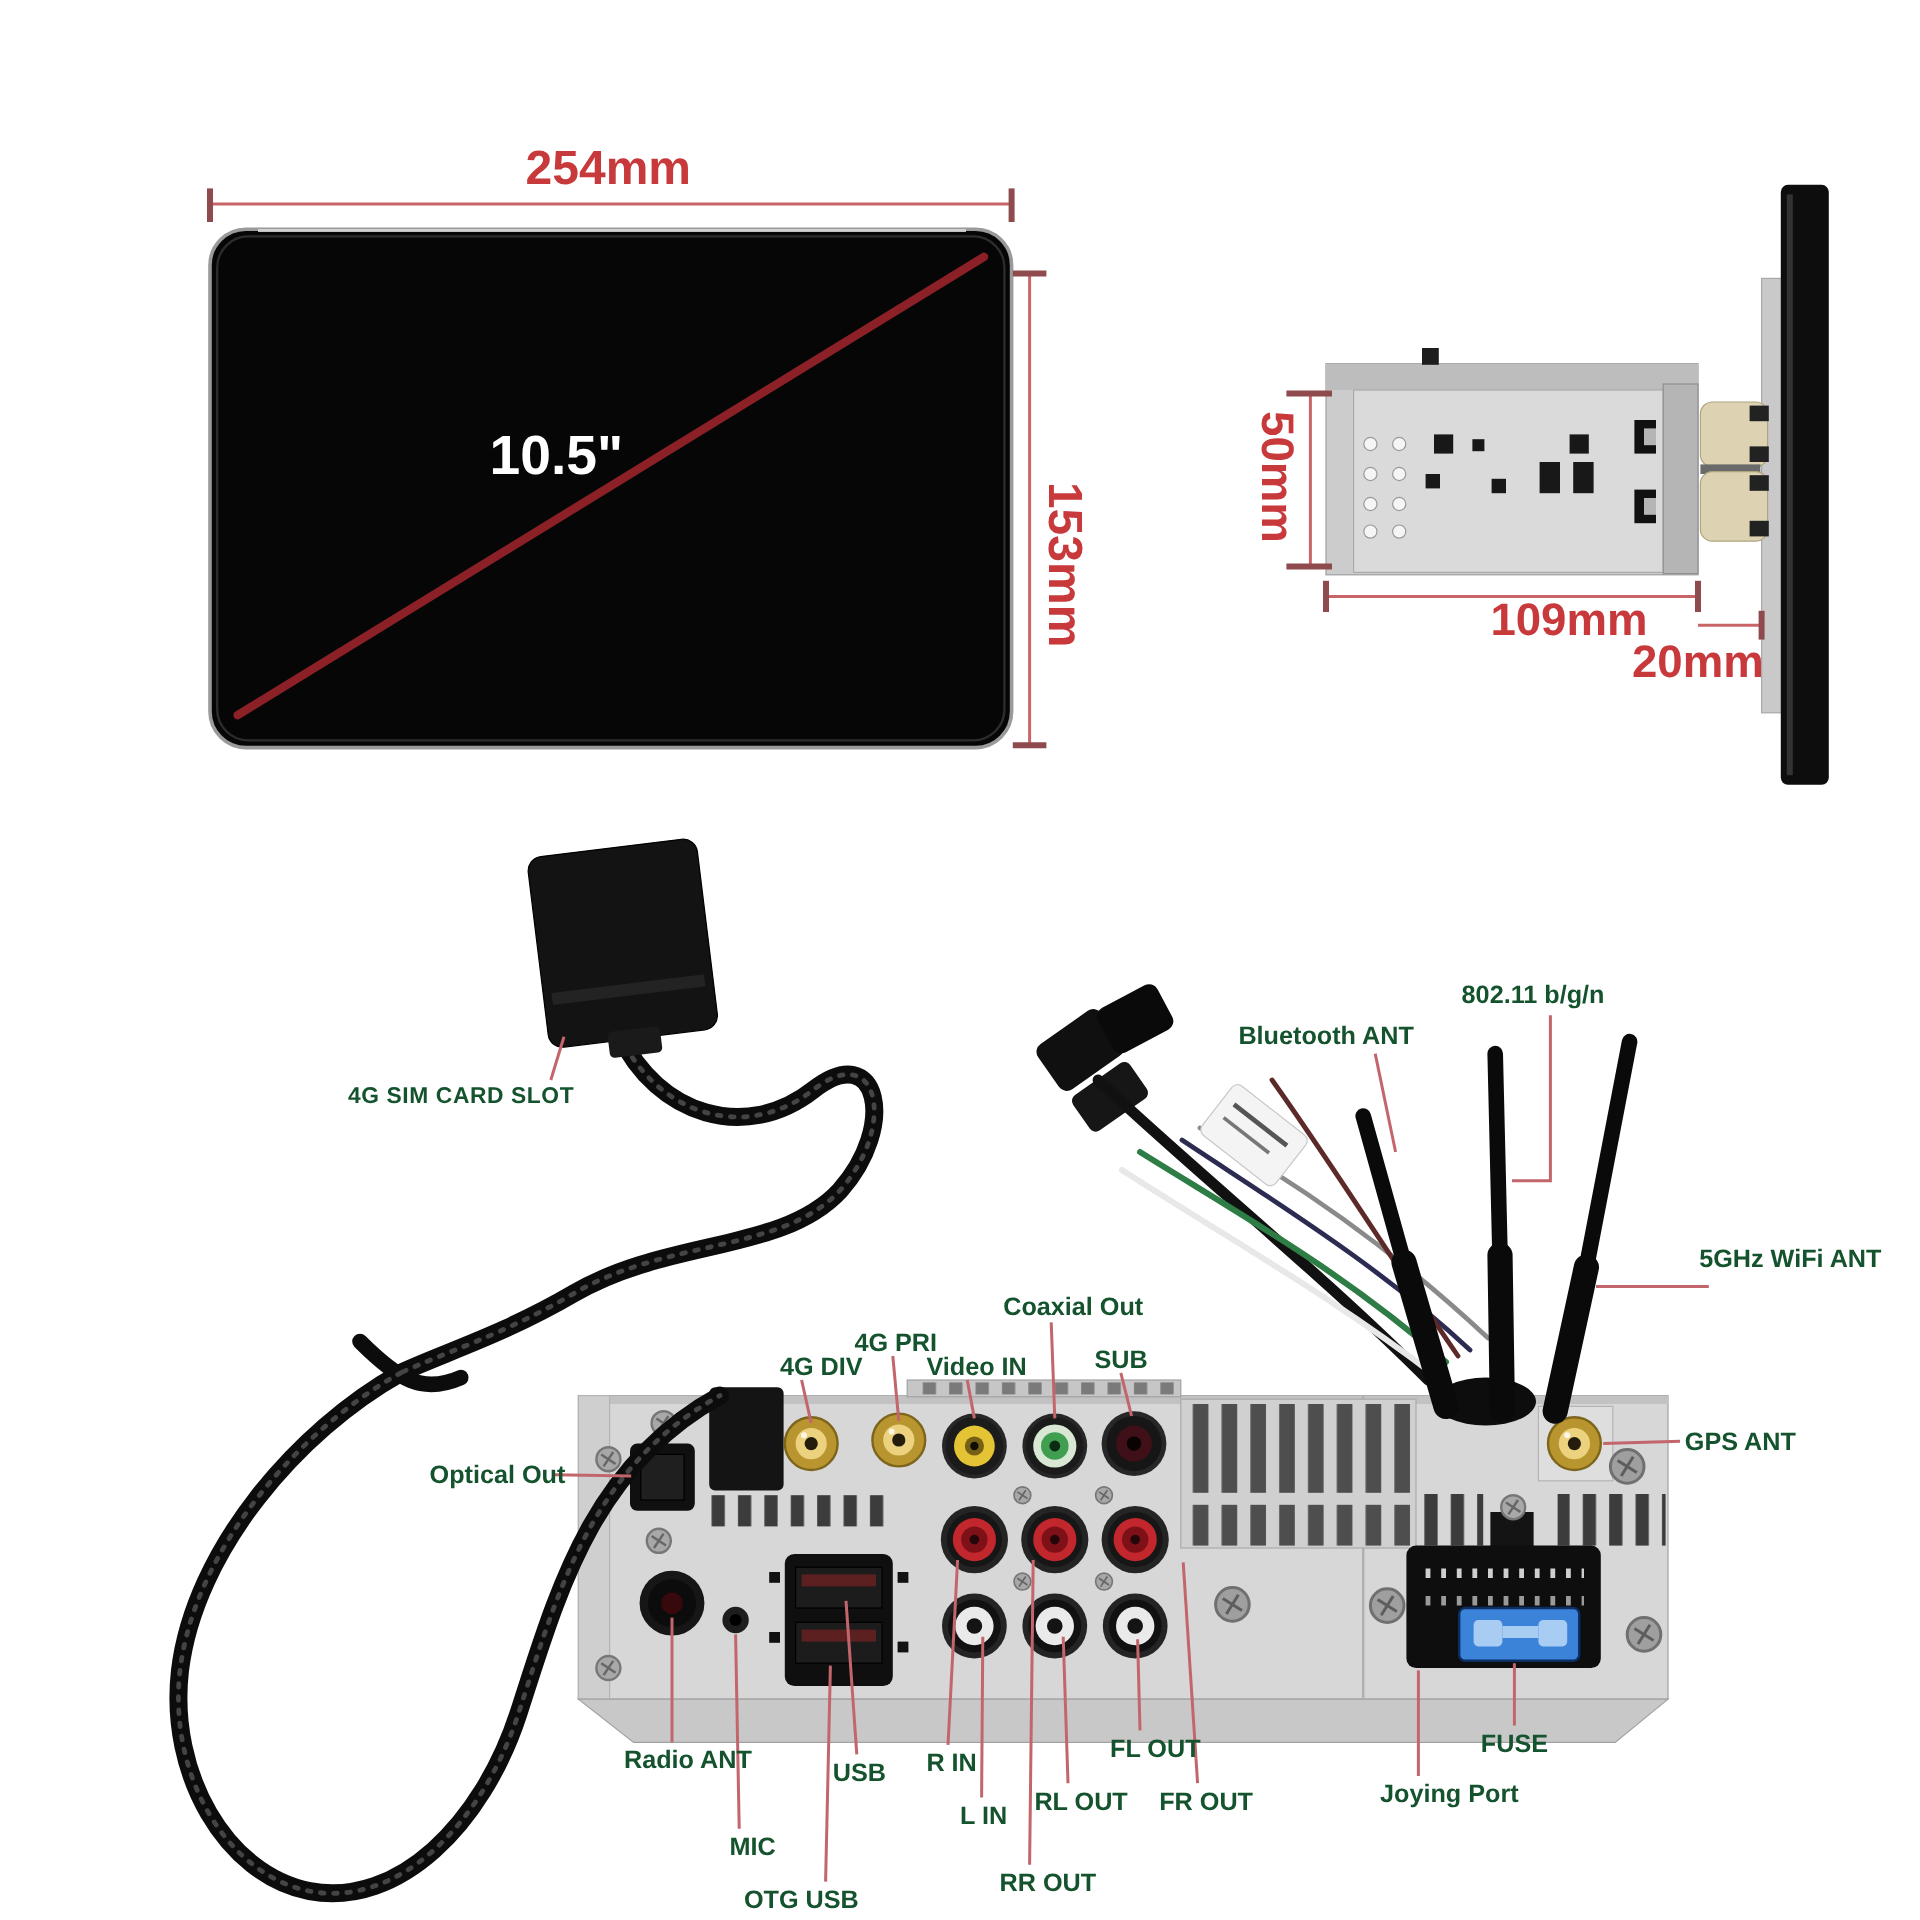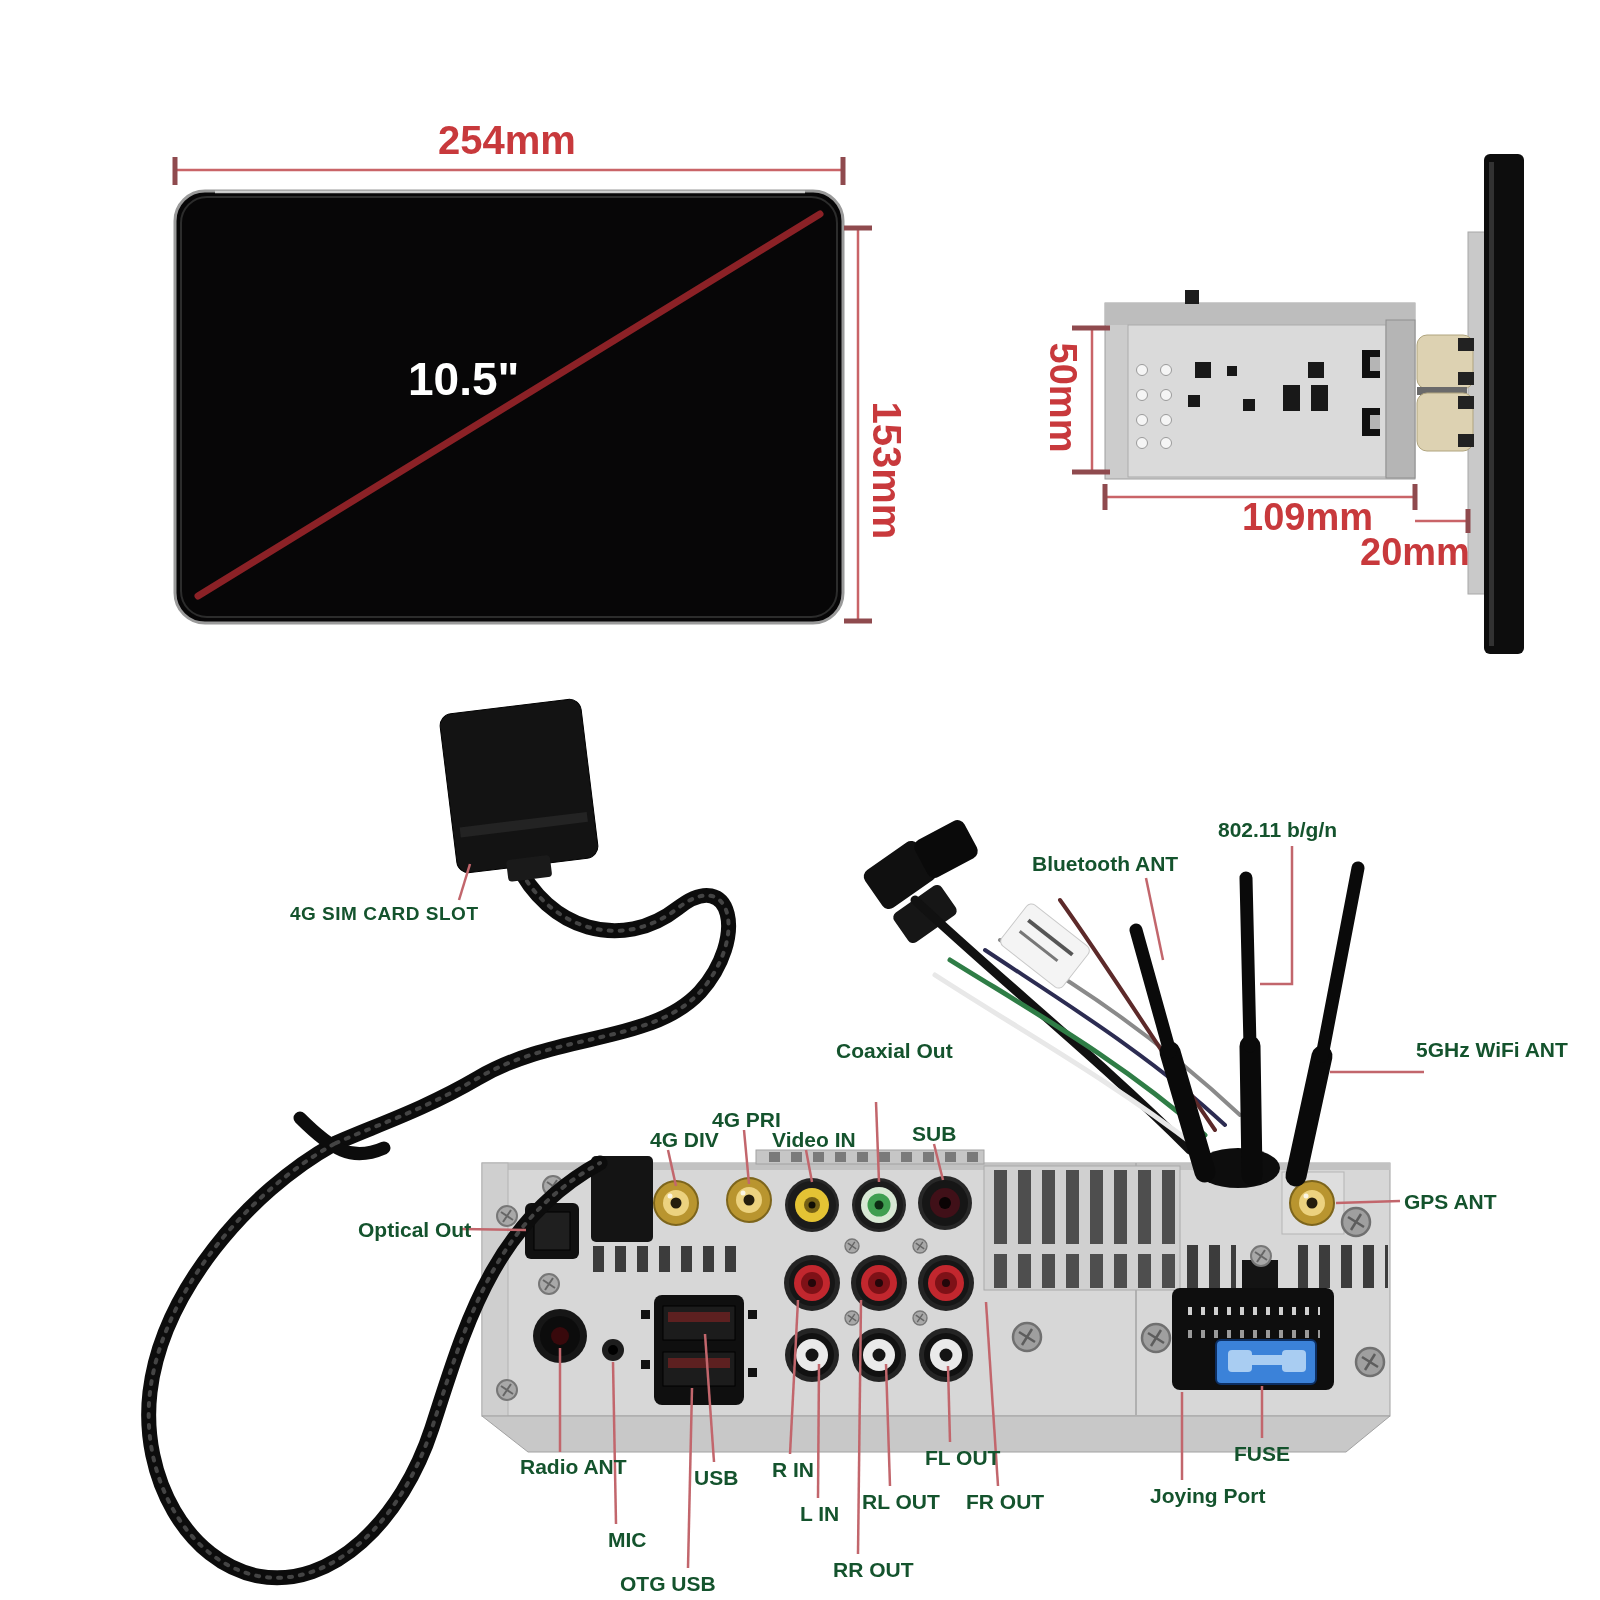--- a/index.html
+++ b/index.html
@@ -317,21 +317,21 @@
 
 <div class="dim vert small" style="left:1008px;top:376px;">50mm</div>
 <div class="dim small" style="left:1194px;top:496px;margin-left:48px;">109mm</div>
 <div class="dim small" style="left:1360px;top:531px;">20mm</div>
 
 <div class="lbl big" style="left:290px;top:903px;">4G SIM CARD SLOT</div>
 <div class="lbl" style="left:358px;top:1218px;">Optical Out</div>
 <div class="lbl" style="left:650px;top:1128px;">4G DIV</div>
 <div class="lbl" style="left:712px;top:1108px;">4G PRI</div>
 <div class="lbl" style="left:772px;top:1128px;">Video IN</div>
-<div class="lbl" style="left:836px;top:1039px;text-align:center;">Coaxial Out</div>
+<div class="lbl" style="left:836px;top:1078px;text-align:center;">Coaxial Out</div>
 <div class="lbl" style="left:912px;top:1122px;">SUB</div>
 <div class="lbl" style="left:1032px;top:852px;text-align:right;">Bluetooth ANT</div>
 <div class="lbl" style="left:1218px;top:818px;">802.11 b/g/n</div>
 <div class="lbl" style="left:1416px;top:1038px;">5GHz WiFi ANT</div>
 <div class="lbl" style="left:1404px;top:1190px;">GPS ANT</div>
 <div class="lbl" style="left:520px;top:1455px;">Radio ANT</div>
 <div class="lbl" style="left:608px;top:1528px;text-align:right;">MIC</div>
 <div class="lbl" style="left:620px;top:1572px;">OTG USB</div>
 <div class="lbl" style="left:694px;top:1466px;">USB</div>
 <div class="lbl" style="left:772px;top:1458px;">R IN</div>

